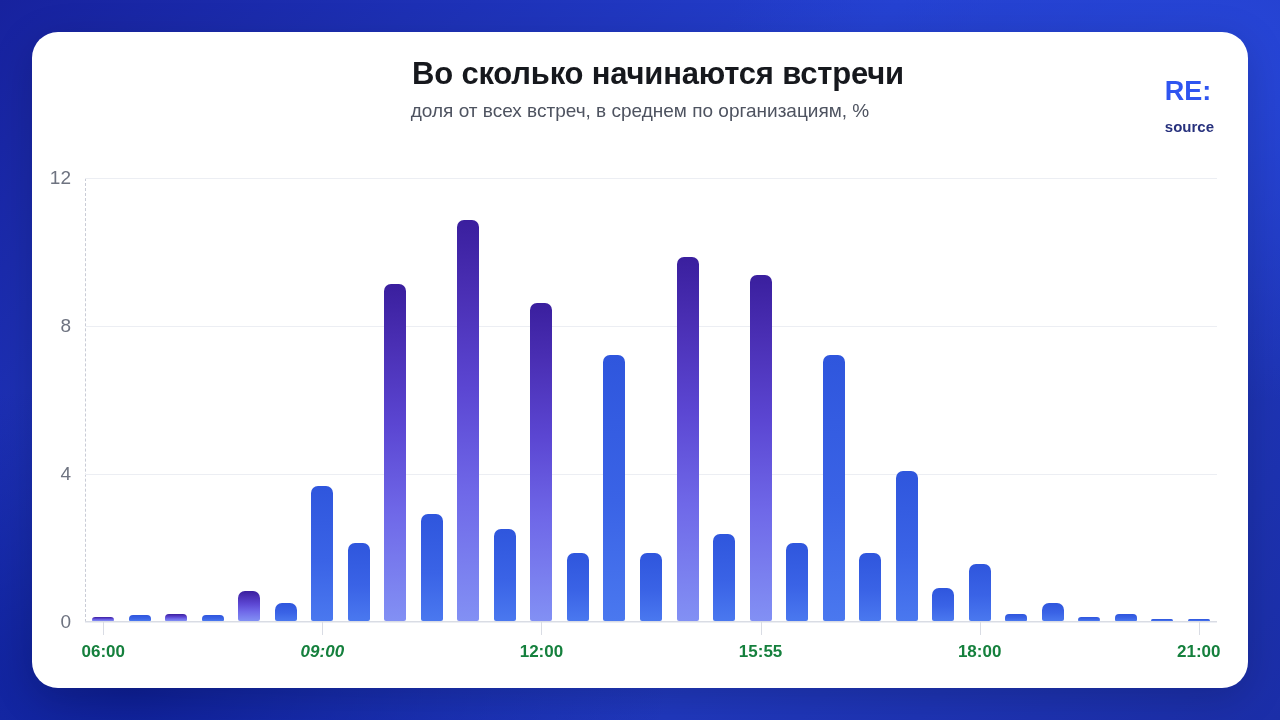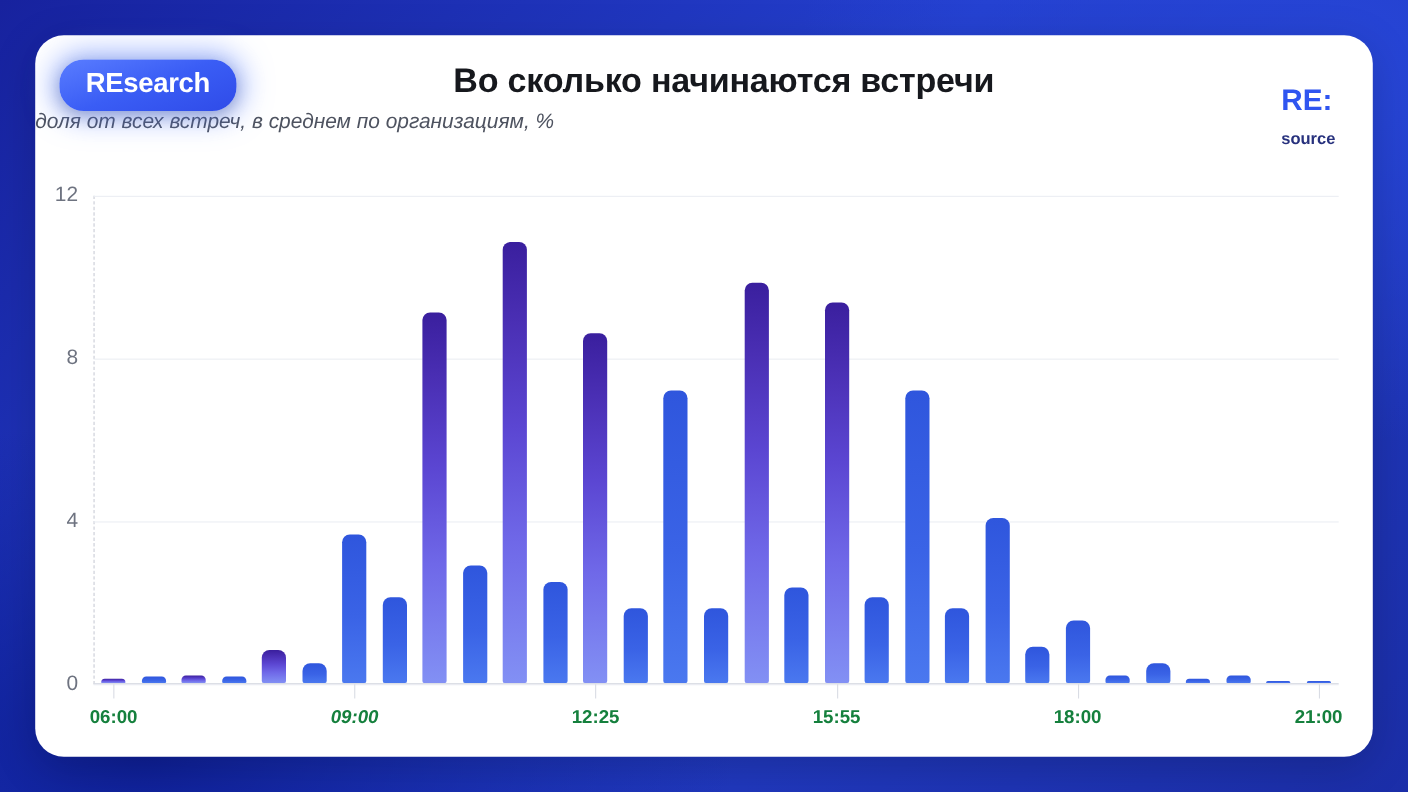--- a/index.html
+++ b/index.html
@@ -74,23 +74,23 @@
     text-align:center;
     color:#16181d;
     font-size:31px;
     font-weight:bold;
     letter-spacing:-0.2px;
     padding-left:36px;
   }
   .subtitle {
     position:absolute;
     left:0; right:0; top:68px;
+    text-align:center;
     color:#4e5360;
     font-size:19px;
-    font-style:italic;
   }
 
   
   .plot {
     position:absolute;
     left:53px;            
     top:146px;            
     width:1132px;         
     height:444px;         
   }
@@ -151,23 +151,20 @@
     font-weight:bold;
     transform:translateX(-50%);
     white-space:nowrap;
   }
 </style>
 </head>
 <body>
 
 <div class="card">
 
-  <div class="pill">
-    <span class="pill-label">REsearch</span>
-  </div>
 
   <div class="logo">
     <span class="logo-top">RE:</span>
     <span class="logo-bottom">source</span>
   </div>
 
   <div class="title">Во сколько начинаются встречи</div>
   <div class="subtitle">доля от всех встреч, в среднем по организациям, %</div>
 
   <div class="plot">
@@ -217,21 +214,21 @@
         <div class="bar half tiny" title="20:30 — 0.05%" style="left: 1066.23px; width: 22px; height: 2px;"></div>
         <div class="bar half tiny" title="21:00 — 0.05%" style="left: 1102.74px; width: 22px; height: 2px;"></div>
       </div>
     <div class="baseline"></div>
     <div id="xticks">
         <div class="xtick" style="left: 18.2581px;"></div>
         <div class="xlabel" style="left: 18.2581px;">06:00</div>
         <div class="xtick" style="left: 237.355px;"></div>
         <div class="xlabel" style="left: 237.355px; font-style: italic;">09:00</div>
         <div class="xtick" style="left: 456.452px;"></div>
-        <div class="xlabel" style="left: 456.452px;">12:25</div>
+        <div class="xlabel" style="left: 456.452px;">12:00</div>
         <div class="xtick" style="left: 675.548px;"></div>
         <div class="xlabel" style="left: 675.548px;">15:55</div>
         <div class="xtick" style="left: 894.645px;"></div>
         <div class="xlabel" style="left: 894.645px;">18:00</div>
         <div class="xtick" style="left: 1113.74px;"></div>
         <div class="xlabel" style="left: 1113.74px;">21:00</div>
       </div>
   </div>
 
 </div>

